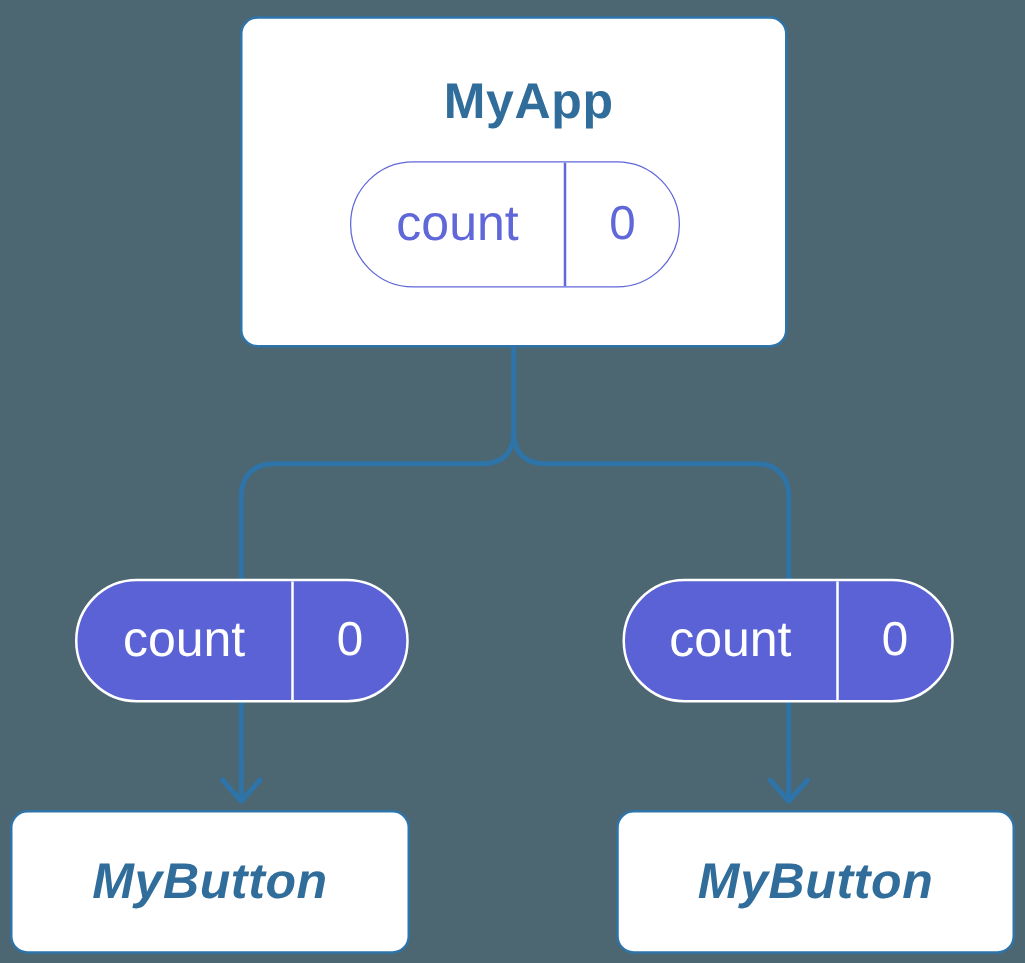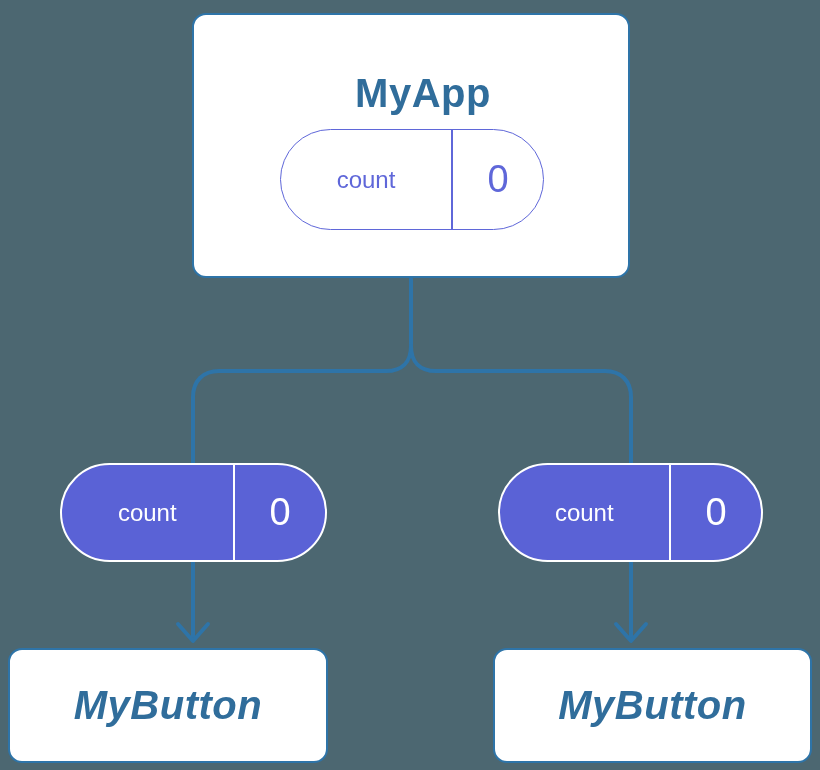--- a/index.html
+++ b/index.html
@@ -29,30 +29,30 @@
     border-radius:14px;
   }
   .node-root{left:192px;top:13px;width:438px;height:265px;}
   .node-leaf-left{left:8px;top:648px;width:320px;height:115px;}
   .node-leaf-right{left:493px;top:648px;width:319px;height:115px;}
   .node-title{
     color:var(--node-text);
     font-size:40px;font-weight:700;letter-spacing:0.5px;
     text-align:center;
   }
-  .node-root .node-title{position:absolute;left:0;right:0;top:54px;line-height:48px;margin-left:24px;}
+  .node-root .node-title{position:absolute;left:0;right:0;top:42px;line-height:48px;margin-left:24px;}
   .node-leaf{display:flex;align-items:center;justify-content:center;font-style:italic;}
 
   .pill{
     position:absolute;z-index:3;box-sizing:border-box;
     display:flex;align-items:stretch;
     border-radius:60px;overflow:hidden;
   }
   .pill .cell{display:flex;align-items:center;justify-content:center;}
-  .pill .cell-label{flex:1 1 auto;font-size:24px;}
+  .pill .cell-label{flex:1 1 auto;font-size:40px;}
   .pill .cell-value{width:90px;font-size:38px;}
   .pill .divider{width:2.5px;align-self:stretch;}
 
   .pill-outline{
     left:86px;top:114px;width:264px;height:101px;
     background:var(--node-bg);
     border:1.5px solid var(--pill-outline);
     color:var(--pill-outline);
   }
   .pill-outline .divider{width:2px;background:var(--pill-outline);}

